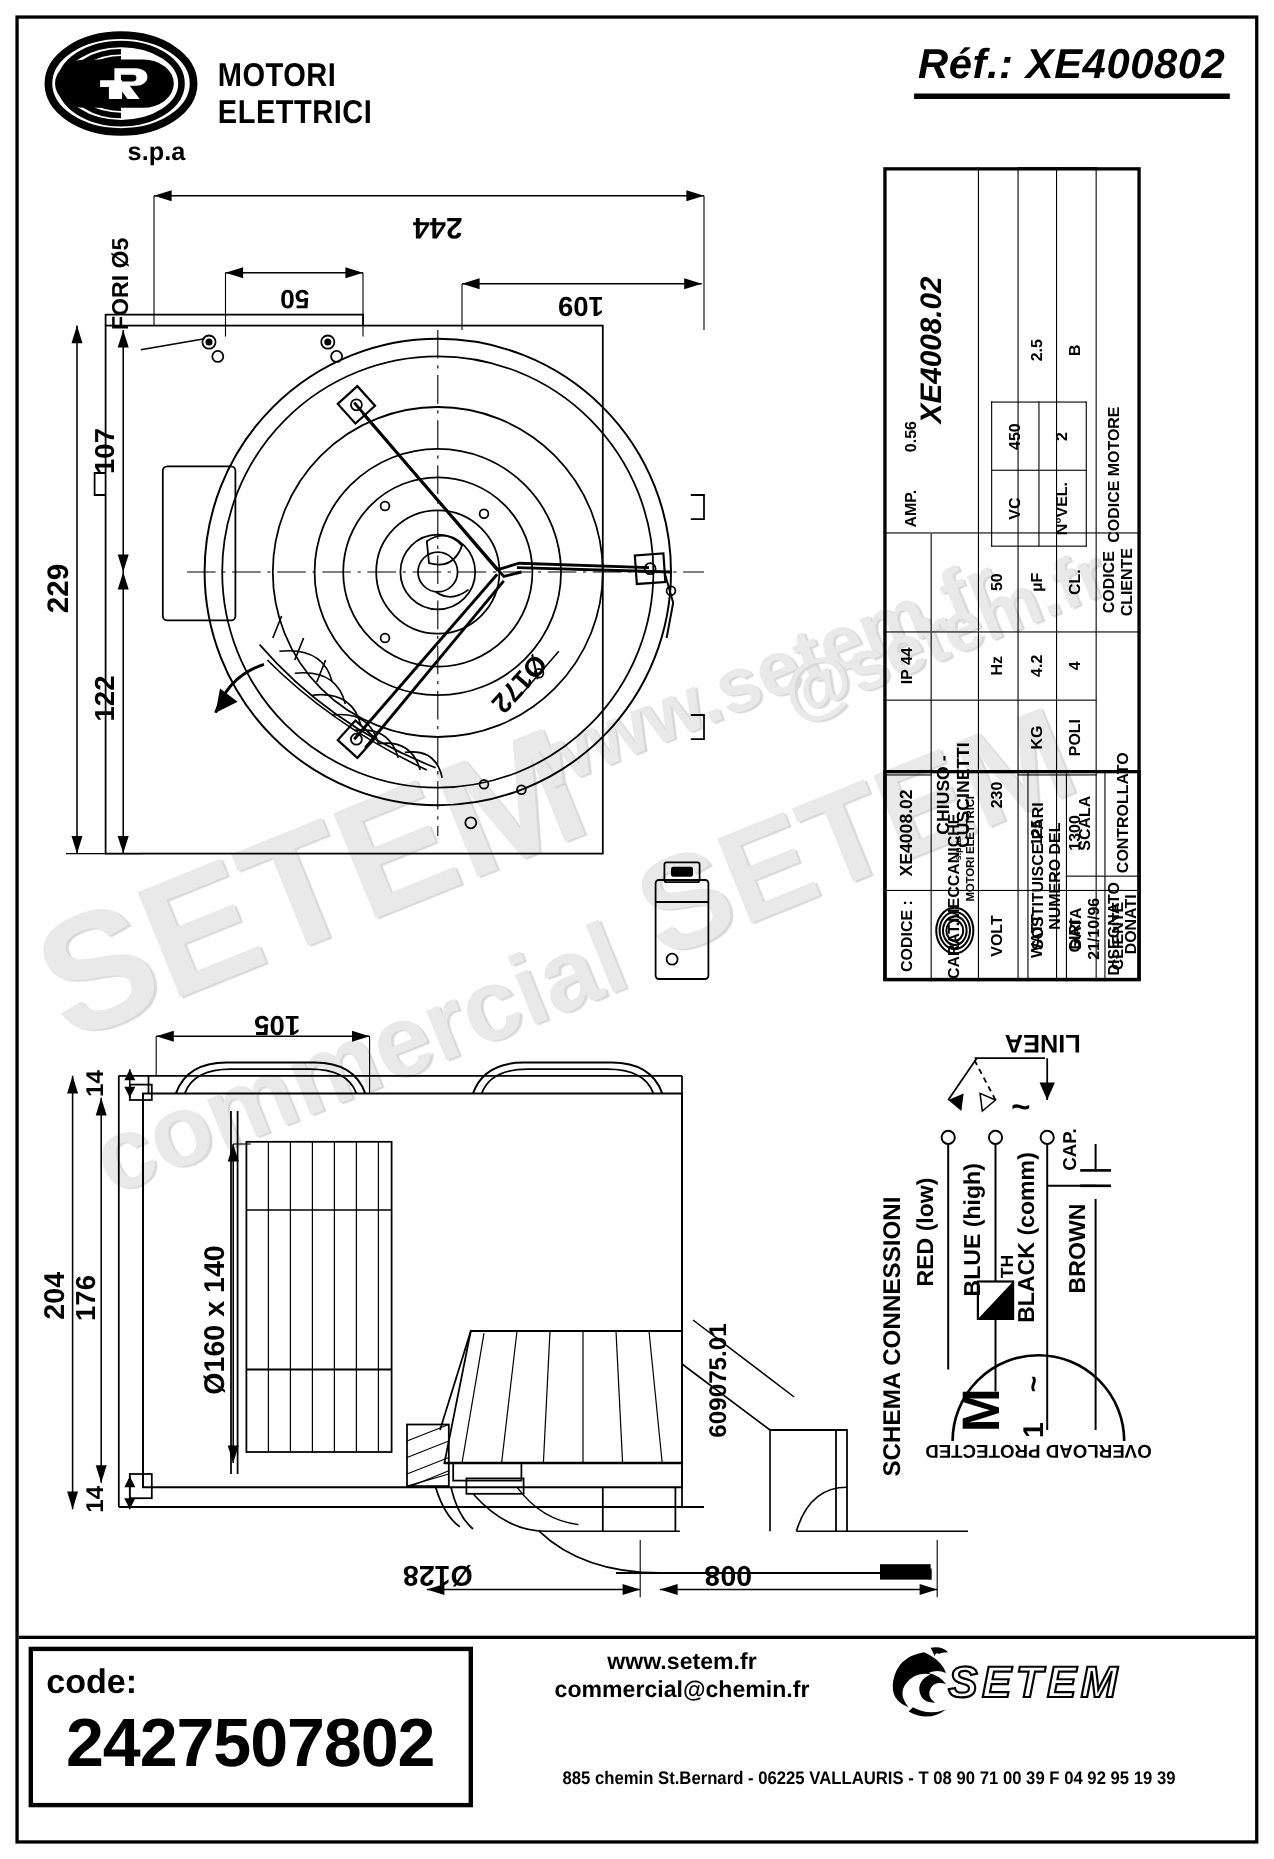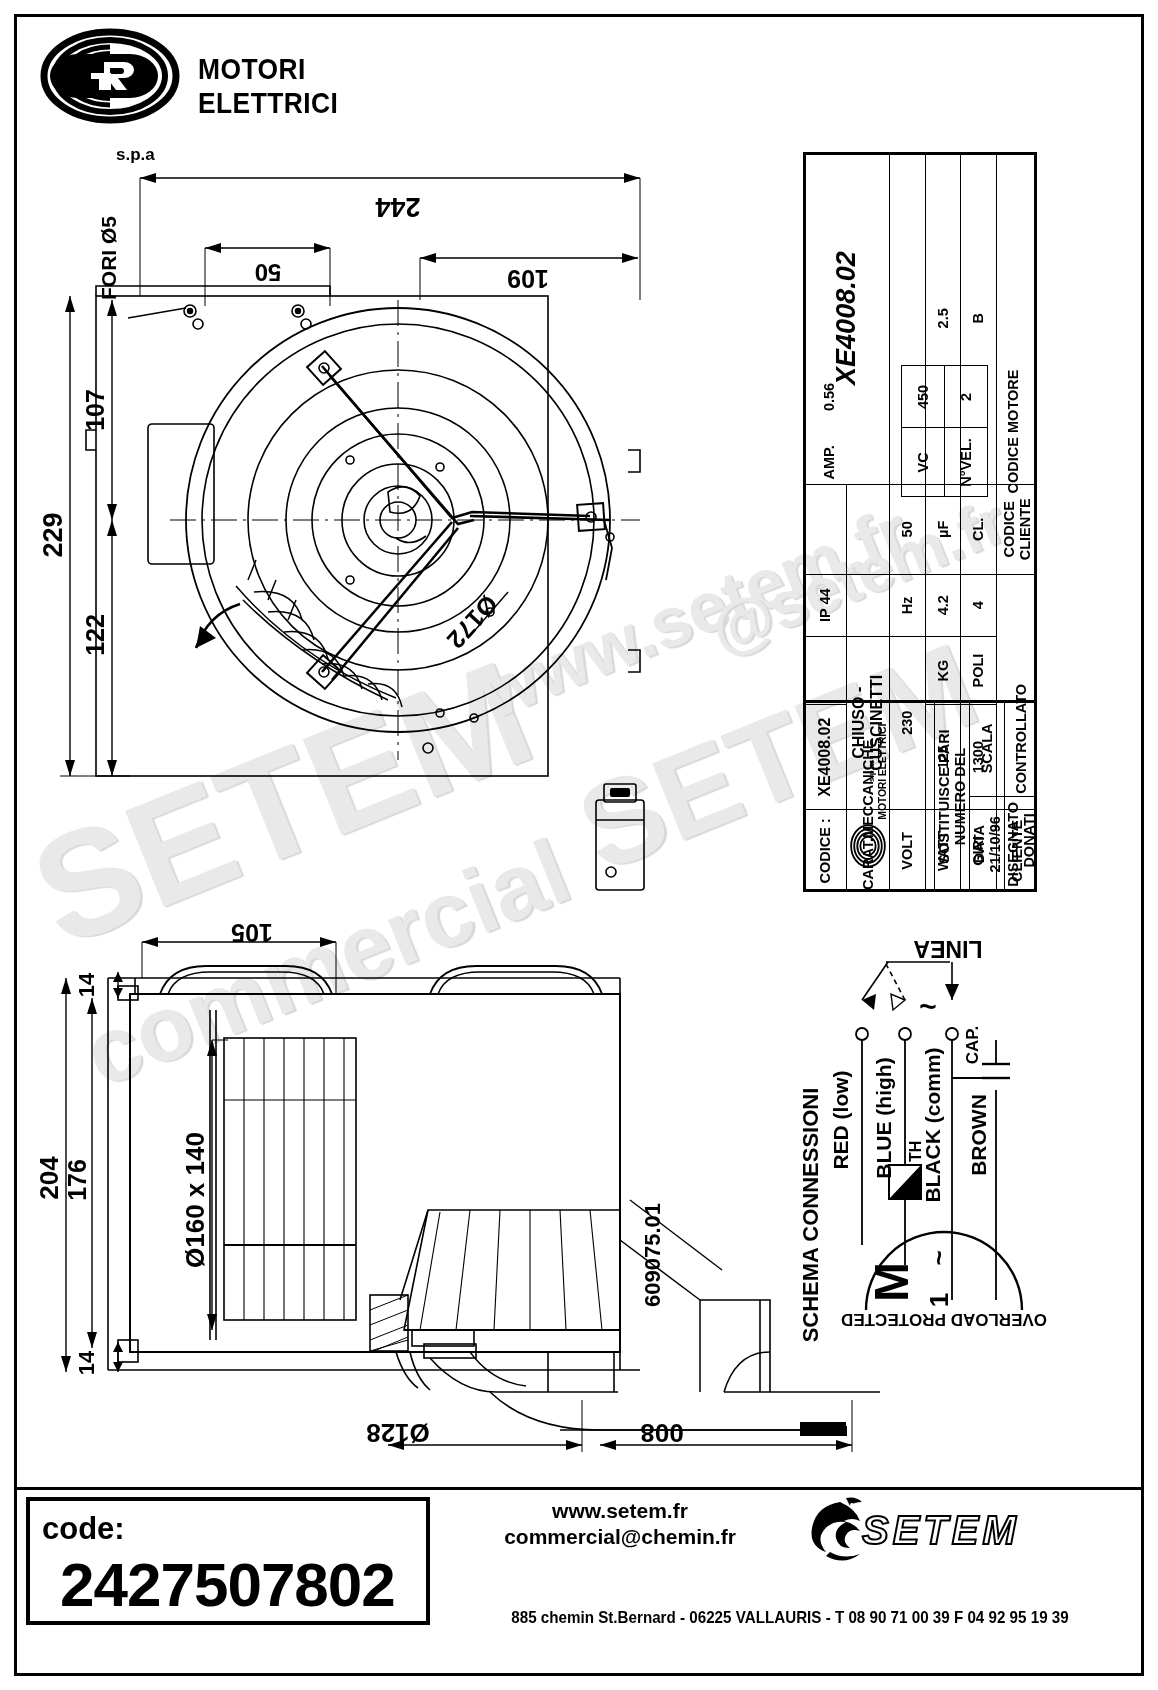--- a/index.html
+++ b/index.html
@@ -7,21 +7,21 @@
   #page{position:relative;width:1158px;height:1690px;background:#fff;overflow:hidden;}
 
   
   .outer-frame{position:absolute;left:14px;top:14px;width:1130px;height:1662px;border:3px solid #000;box-sizing:border-box;}
 
   
   .logo-wrap{position:absolute;left:38px;top:28px;width:380px;height:110px;}
   .logo-mark{position:absolute;left:0;top:0;width:150px;height:100px;}
   .logo-text{position:absolute;left:160px;top:24px;font-size:30px;font-weight:bold;letter-spacing:.5px;
              font-family:"Liberation Sans Narrow","Liberation Sans",sans-serif;transform:scaleX(.88);transform-origin:left center;}
-  .logo-spa{position:absolute;left:78px;top:117px;font-size:17px;font-weight:bold;}
+  .logo-spa{position:absolute;left:78px;top:96px;font-size:23px;font-weight:bold;}
 
   .ref{position:absolute;right:40px;top:38px;font-size:38px;font-weight:bold;font-style:italic;
        border-bottom:5px solid #000;padding:0 4px 4px 4px;letter-spacing:.5px;}
 
   
   .wm{position:absolute;color:#e9e9e9;font-weight:bold;pointer-events:none;user-select:none;
       text-shadow:2px 2px 1px #d8d8d8; white-space:nowrap;}
   .wm1{left:10px;top:820px;font-size:150px;transform:rotate(-22deg);transform-origin:left top;}
   .wm2{left:70px;top:1010px;font-size:92px;transform:rotate(-22deg);transform-origin:left top;}
   .wm3{left:560px;top:770px;font-size:120px;transform:rotate(-22deg);transform-origin:left top;}
@@ -50,21 +50,21 @@
   .lft{text-align:left;padding-left:5px;}
 
   
   .mini-logo{display:flex;align-items:flex-end;justify-content:center;gap:3px;}
   .mini-mark{width:46px;height:40px;}
   .mini-txt{font-size:10.5px;font-weight:bold;letter-spacing:-.2px;}
   .mini-spa{font-size:8px;font-weight:bold;}
 
   
   .footer-line{position:absolute;left:17px;top:1487px;width:1124px;height:3px;background:#000;}
-  .code-box{position:absolute;left:26px;top:1497px;width:404px;height:128px;border:4px solid #000;box-sizing:border-box;}
+  .code-box{position:absolute;left:26px;top:1497px;width:404px;height:146px;border:4px solid #000;box-sizing:border-box;}
   .code-lbl{position:absolute;left:12px;top:10px;font-size:31px;font-weight:bold;}
   .code-num{position:absolute;left:30px;top:48px;font-size:62px;font-weight:bold;letter-spacing:-1px;}
   .ft-web{position:absolute;left:470px;top:1498px;width:300px;text-align:center;font-size:21px;font-weight:bold;line-height:1.25;}
   .ft-addr{position:absolute;left:440px;top:1608px;width:700px;text-align:center;font-size:16.5px;font-weight:bold;
            transform:scaleX(.92);transform-origin:center;}
   .setem-logo{position:absolute;left:800px;top:1496px;width:250px;height:70px;}
   .setem-word{position:absolute;left:862px;top:1508px;font-size:40px;font-weight:bold;font-style:italic;letter-spacing:4px;
               color:#fff;-webkit-text-stroke:2px #000;font-family:"Liberation Sans",sans-serif;}
 </style>
 </head>
@@ -98,20 +98,21 @@
       </g>
       <g fill="#fff">
         <path d="M47 34 a20 14 0 0 0 0 28 h14 v-11 h-8 v-6 h20 v17 h-26 a20 14 0 0 1 0 -28 z"></path>
         <path d="M66 34 h20 a10 8 0 0 1 0 16 h-6 l9 12 h-11 l-9 -12 v12 h-3 z M72 40 v6 h11 a3 3 0 0 0 0 -6 z"></path>
       </g>
     </svg>
     <div class="logo-text">MOTORI ELETTRICI</div>
     <div class="logo-spa">s.p.a</div>
   </div>
 
+  <div class="ref">Réf.: XE400802</div>
 
   <svg class="draw" viewBox="0 0 1158 1690">
     <g stroke="#000" fill="none" stroke-width="1.6">
 
       <rect x="96" y="296" width="452" height="480"></rect>
 
       <path d="M96 296 L96 286 L330 286 L330 296"></path>
 
       <circle cx="398" cy="520" r="212" stroke-width="1.8"></circle>
       <circle cx="398" cy="520" r="196"></circle>

